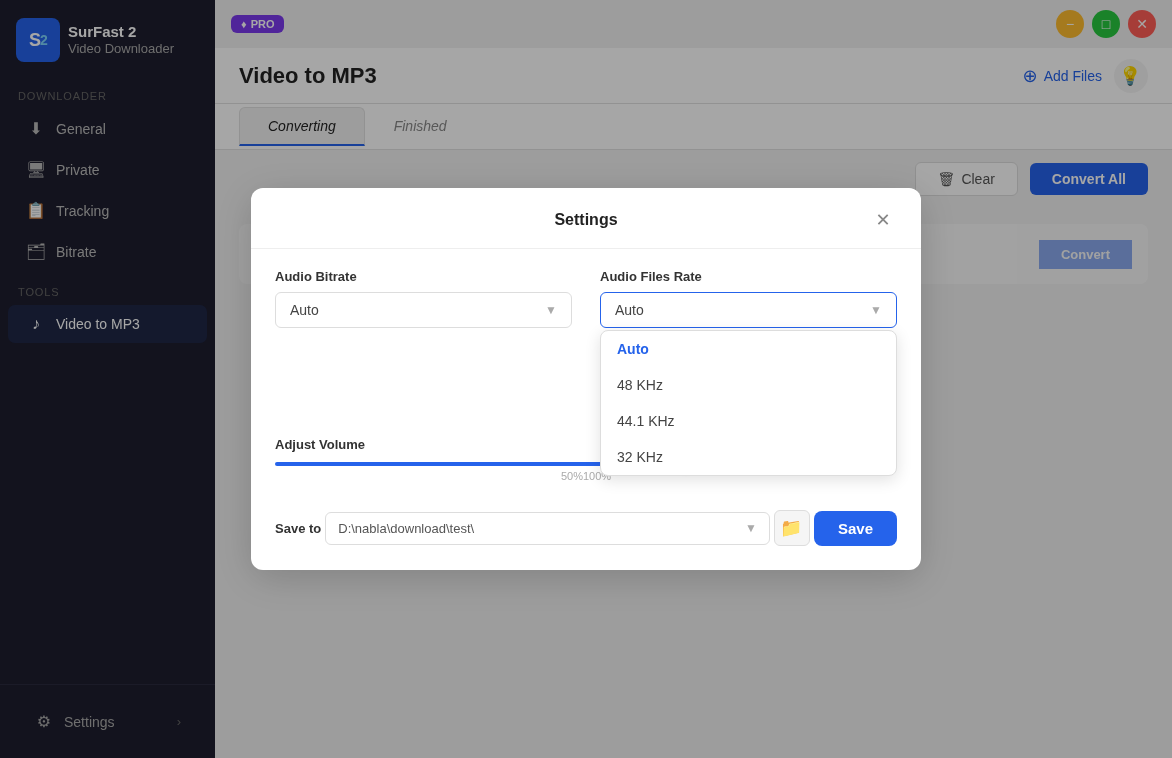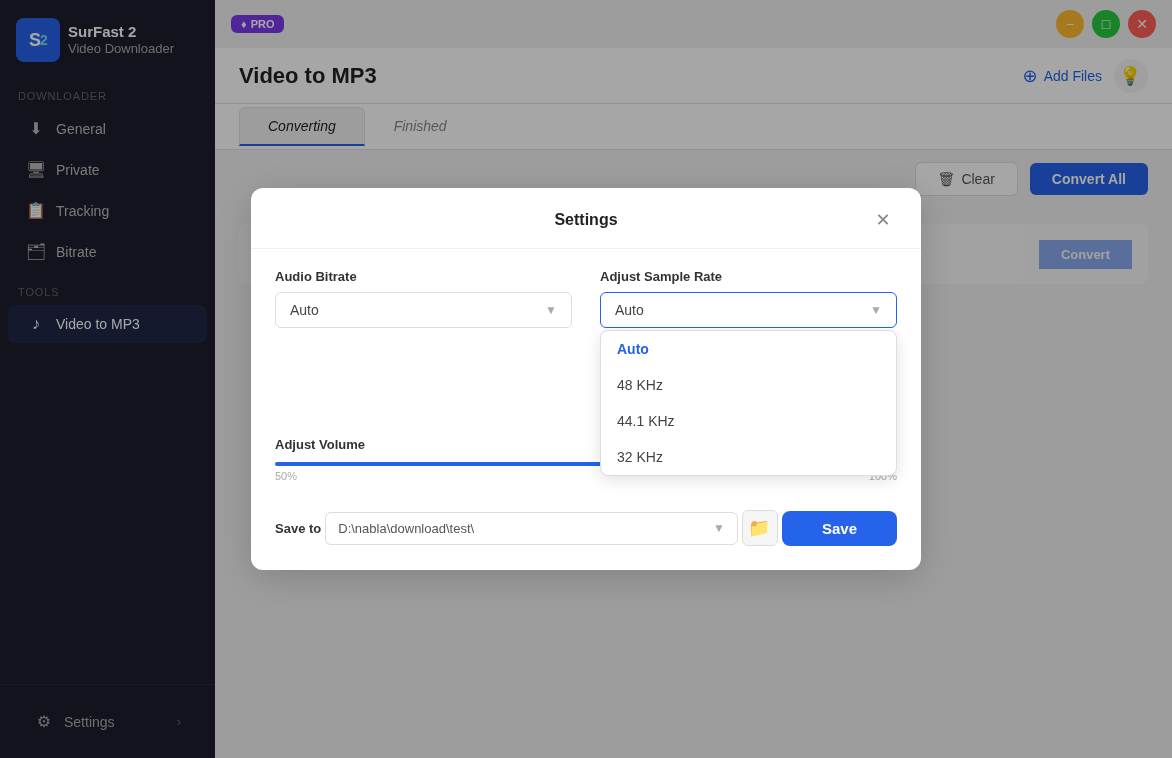--- a/index.html
+++ b/index.html
@@ -379,21 +379,21 @@
       left: 66%;
       transform: translate(-50%, -50%);
       width: 16px; height: 16px;
       background: #fff;
       border: 2px solid #2563eb;
       border-radius: 50%;
       box-shadow: 0 1px 4px rgba(0,0,0,0.2);
     }
     .slider-labels {
       display: flex;
-      justify-content: space-between;
+      justify-content: center;
       font-size: 11px;
       color: #aaa;
       margin-top: 4px;
     }
 
     
     .save-row {
       display: flex;
       align-items: center;
       gap: 4px;
@@ -420,21 +420,21 @@
       border-radius: 6px;
       cursor: pointer;
       font-size: 18px;
       display: flex; align-items: center; justify-content: center;
     }
     .save-confirm-btn {
       background: #2563eb;
       color: #fff;
       border: none;
       border-radius: 8px;
-      padding: 9px 40px;
+      padding: 9px 24px;
       font-size: 15px;
       font-weight: 600;
       cursor: pointer;
     }
 
     
     .nature-thumb {
       width: 100%; height: 100%;
       background: linear-gradient(135deg, #43a047 0%, #1de9b6 60%, #0288d1 100%);
       display: flex; align-items: flex-end;
@@ -575,21 +575,21 @@
           <div class="settings-label">Audio Bitrate</div>
           <div class="select-wrapper">
             <div class="fake-select">
               <span>Auto</span>
               <span class="arrow">▼</span>
             </div>
           </div>
         </div>
 
         <div class="settings-col">
-          <div class="settings-label">Adjust Sample Rate</div>
+          <div class="settings-label">Audio Files Rate</div>
           <div class="select-wrapper" style="position:relative;">
             <div class="fake-select" style="border-color:#2563eb;">
               <span>Auto</span>
               <span class="arrow">▼</span>
             </div>
 
             <div class="dropdown-menu">
               <div class="dropdown-item selected">
                 <span>Auto</span>
               </div>

